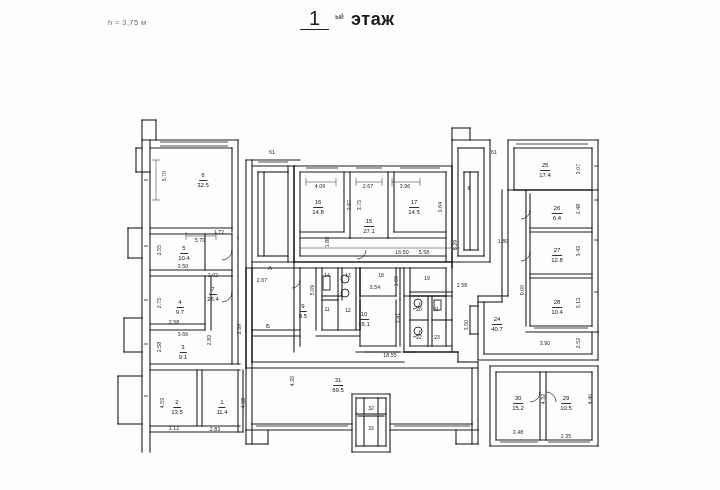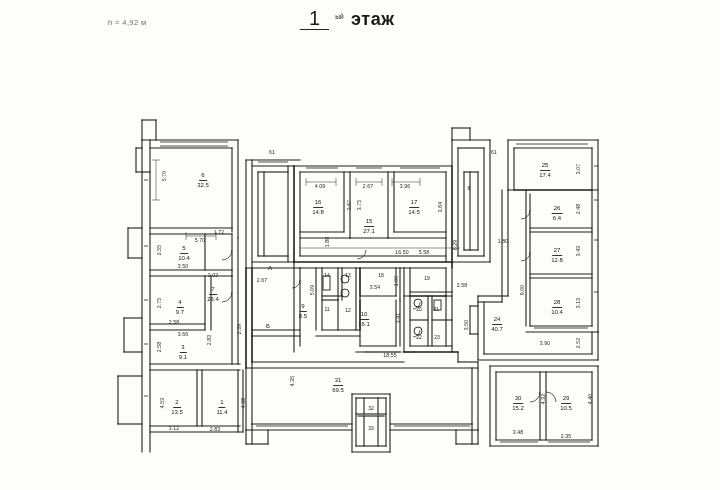--- a/index.html
+++ b/index.html
@@ -114,21 +114,21 @@
     font-size: 6px;
     color: #1c1c1c;
     transform: translate(-50%, -50%);
   }
 </style>
 </head>
 <body>
 
 <div id="sheet">
 
-  <div class="hdr-h">h = 4,92 м</div>
+  <div class="hdr-h">h = 3,75 м</div>
 
   <div class="hdr-floor">
     <span class="num">1</span><span class="sup">ый</span><span class="word">этаж</span>
   </div>
 
 
   <svg class="plan" viewBox="0 0 720 490" xmlns="http://www.w3.org/2000/svg">
     <g fill="none" stroke="#1e1e1e" stroke-width="1.1" stroke-linecap="square">
 
       <path d="M142,120 L142,452 L604,452 L604,120 Z" opacity="0"></path>

